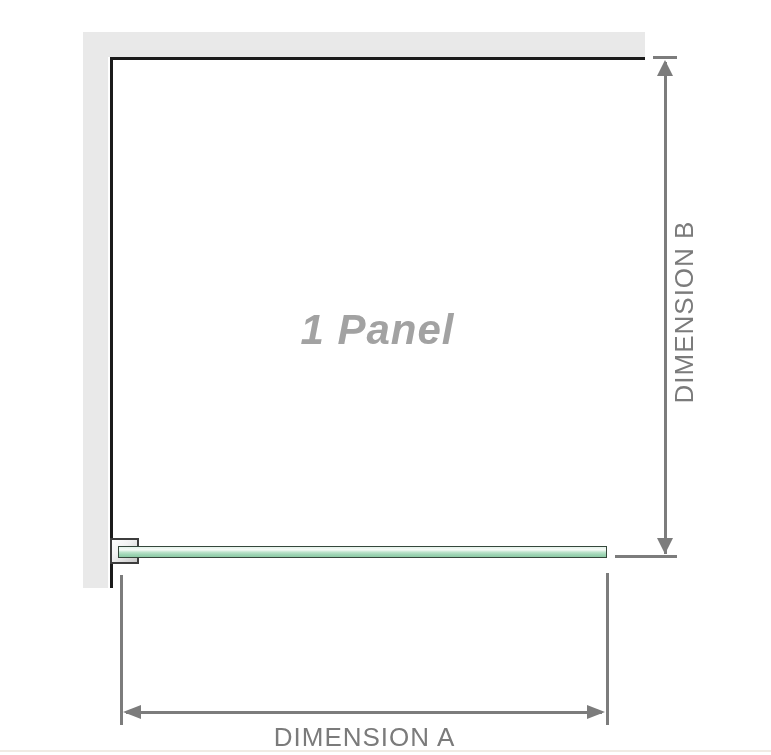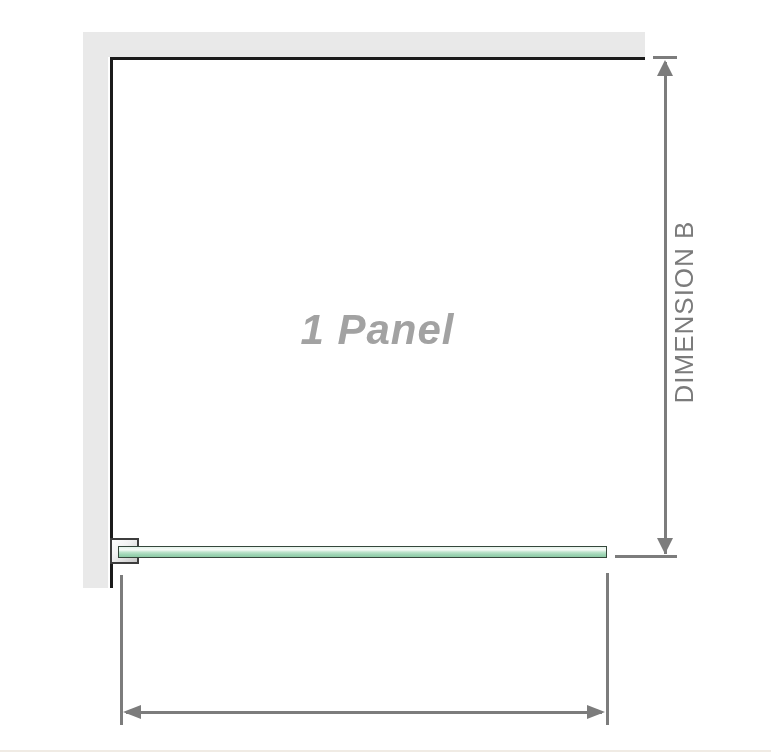--- a/index.html
+++ b/index.html
@@ -112,16 +112,17 @@
   <div class="dim dimb-tick-bottom"></div>
   <div class="arrow dimb-arrow-up"></div>
   <div class="arrow dimb-arrow-down"></div>
   <div class="dimb-label">DIMENSION B</div>
 
   <div class="dim exta-left"></div>
   <div class="dim exta-right"></div>
   <div class="dim dima-line"></div>
   <div class="arrow dima-arrow-left"></div>
   <div class="arrow dima-arrow-right"></div>
+  <div class="dima-label">DIMENSION A</div>
 
   <div class="bottom-edge"></div>
 
 </div>
 
 </body></html>

